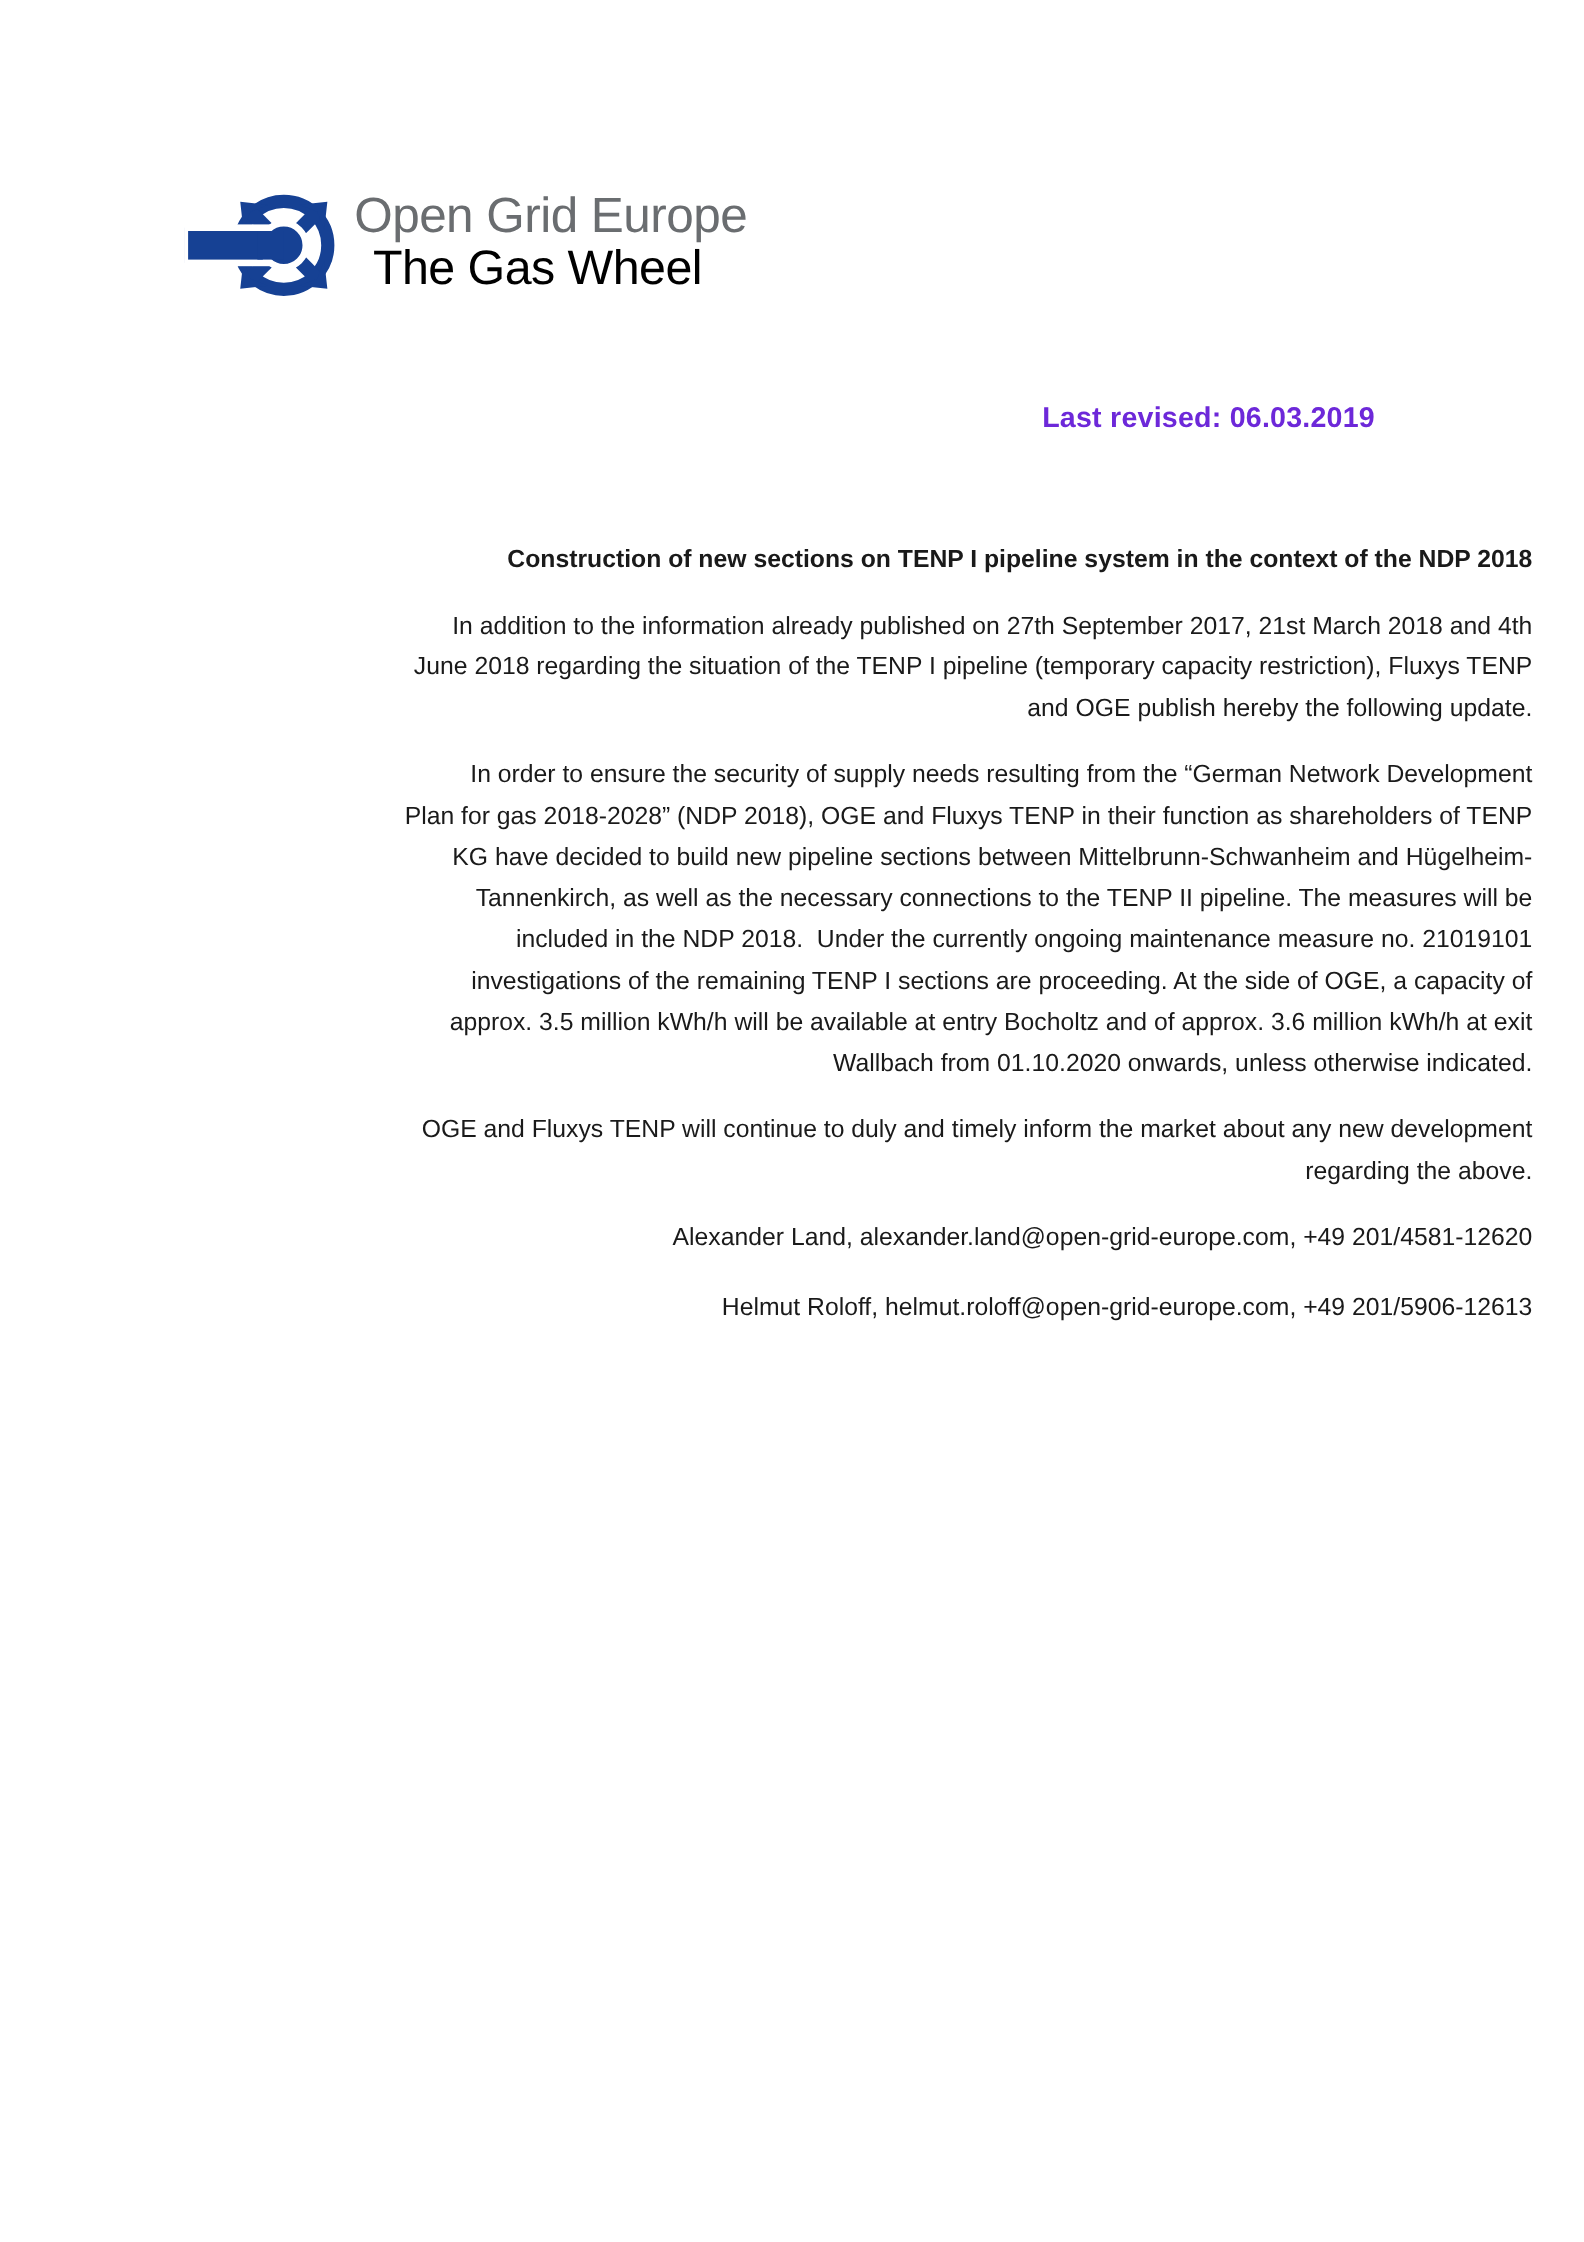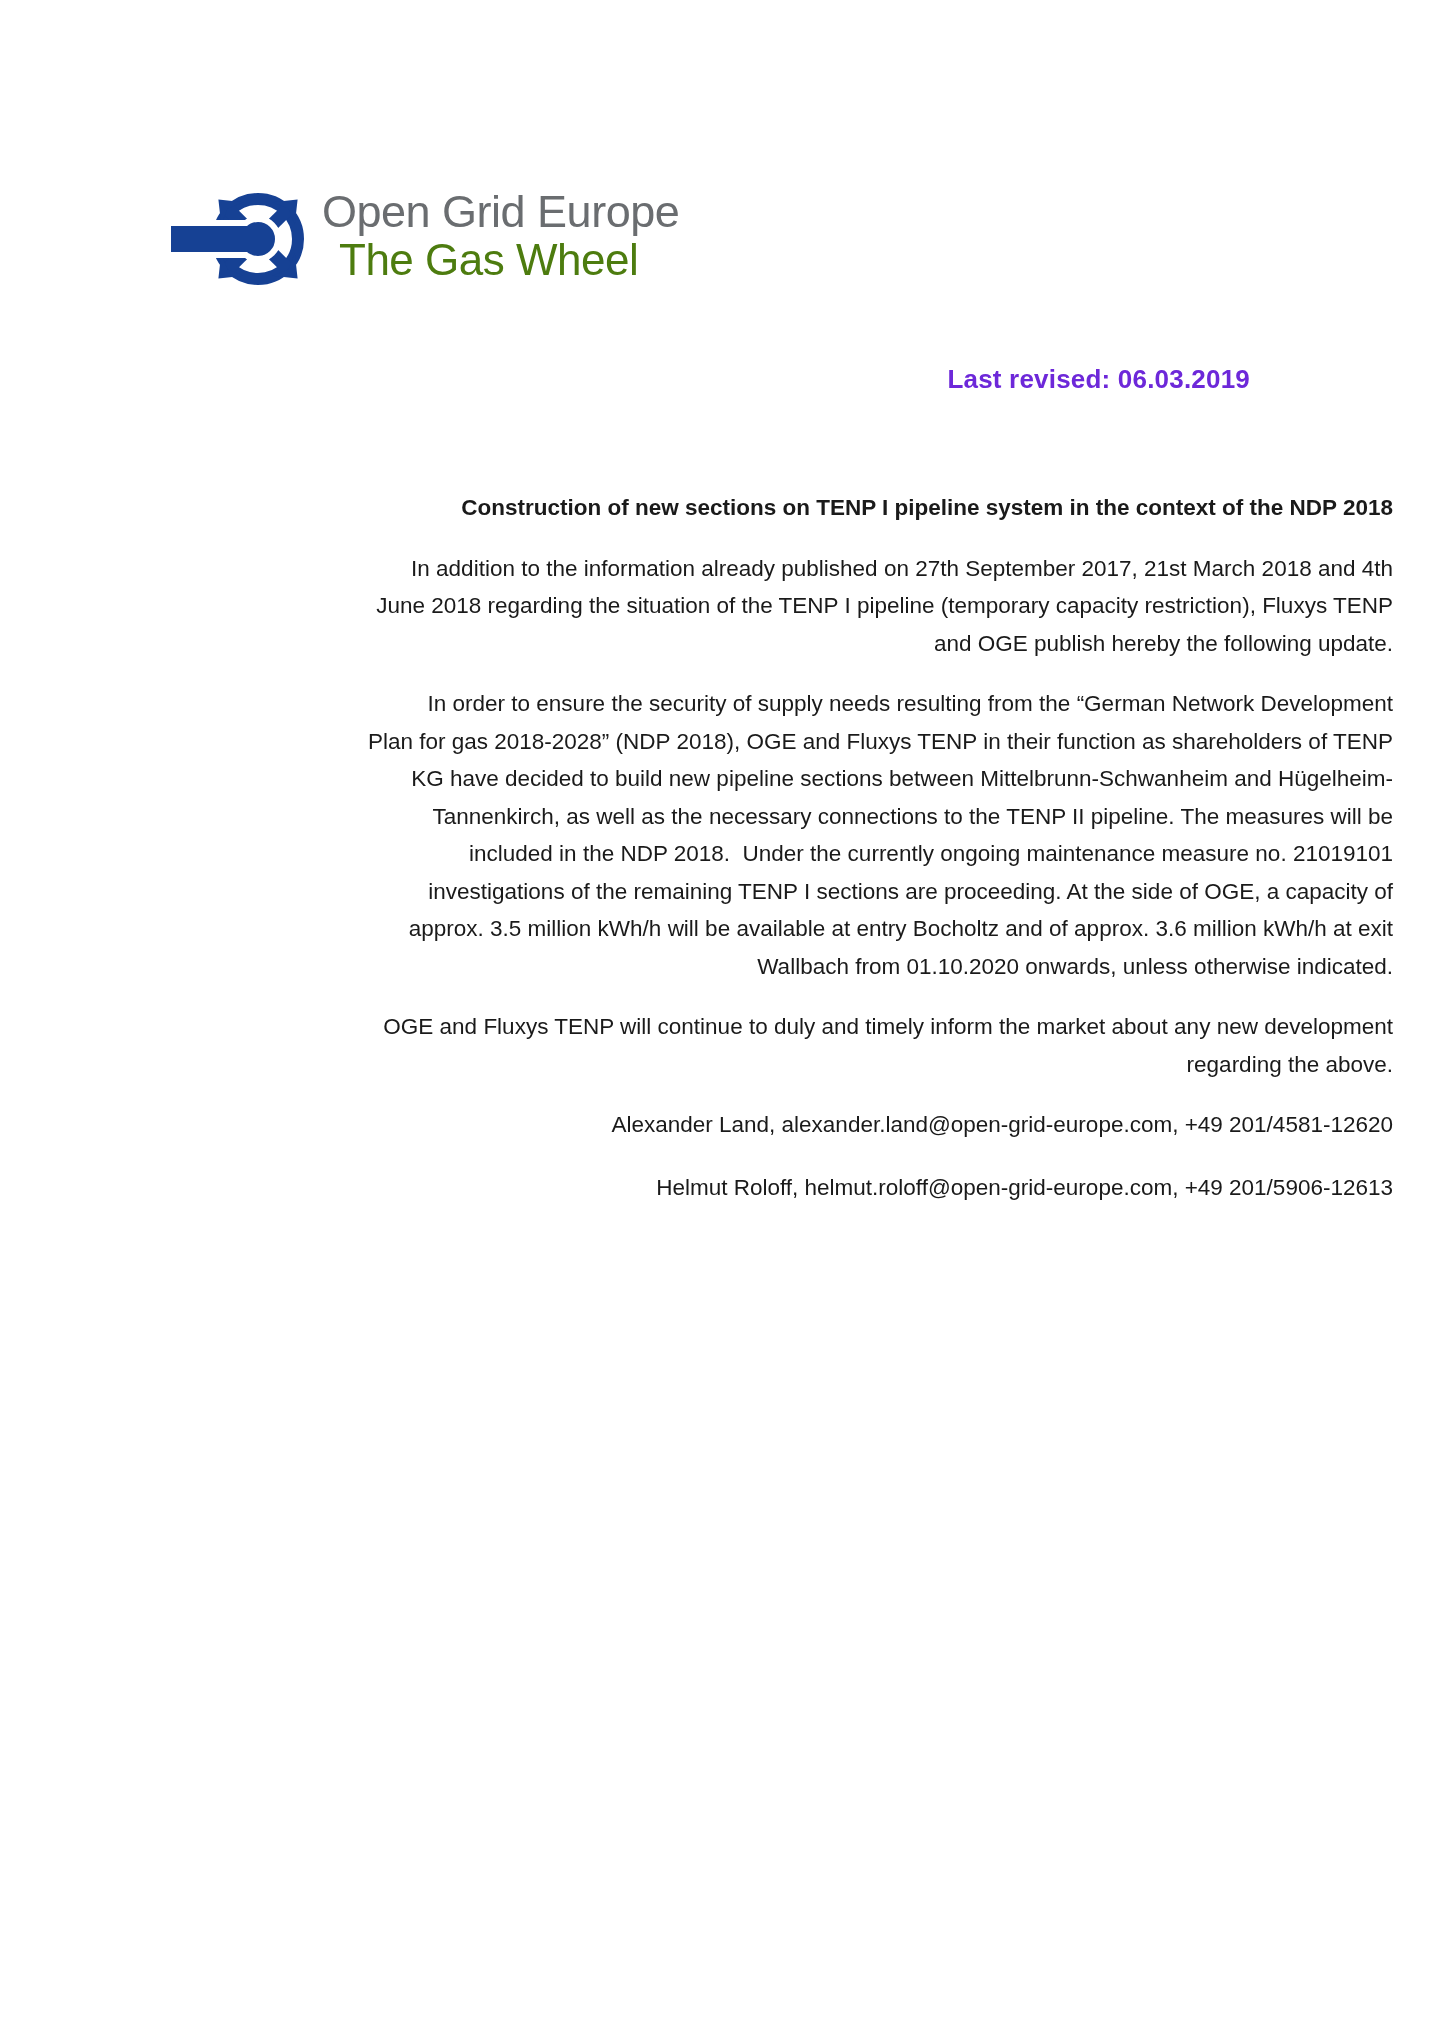--- a/index.html
+++ b/index.html
@@ -8,36 +8,36 @@
     position: relative;
     font-family: "Liberation Sans", sans-serif;
     color: #1c1c1c;
     overflow: hidden;
   }
 
   
   .logo-wrap {
     position: absolute;
     left: 168px;
-    top: 180px;
+    top: 164px;
     display: flex;
     align-items: flex-start;
   }
   .logo-mark { width: 150px; height: 120px; flex: 0 0 auto; }
   .logo-text { margin-left: 4px; margin-top: 8px; line-height: 48px; white-space: nowrap; }
   .logo-brand {
     font-size: 45px;
     letter-spacing: -0.5px;
     color: #6a6d70;
   }
   .logo-tagline {
     font-size: 44px;
     letter-spacing: -0.5px;
     padding-left: 17px;
-    color: #4d7c0f;
+    color: #000000;
     font-weight: 500;
   }
 
   
   .last-revised {
     position: absolute;
     top: 364px;
     right: 190px;
     font-size: 26px;
     font-weight: bold;

